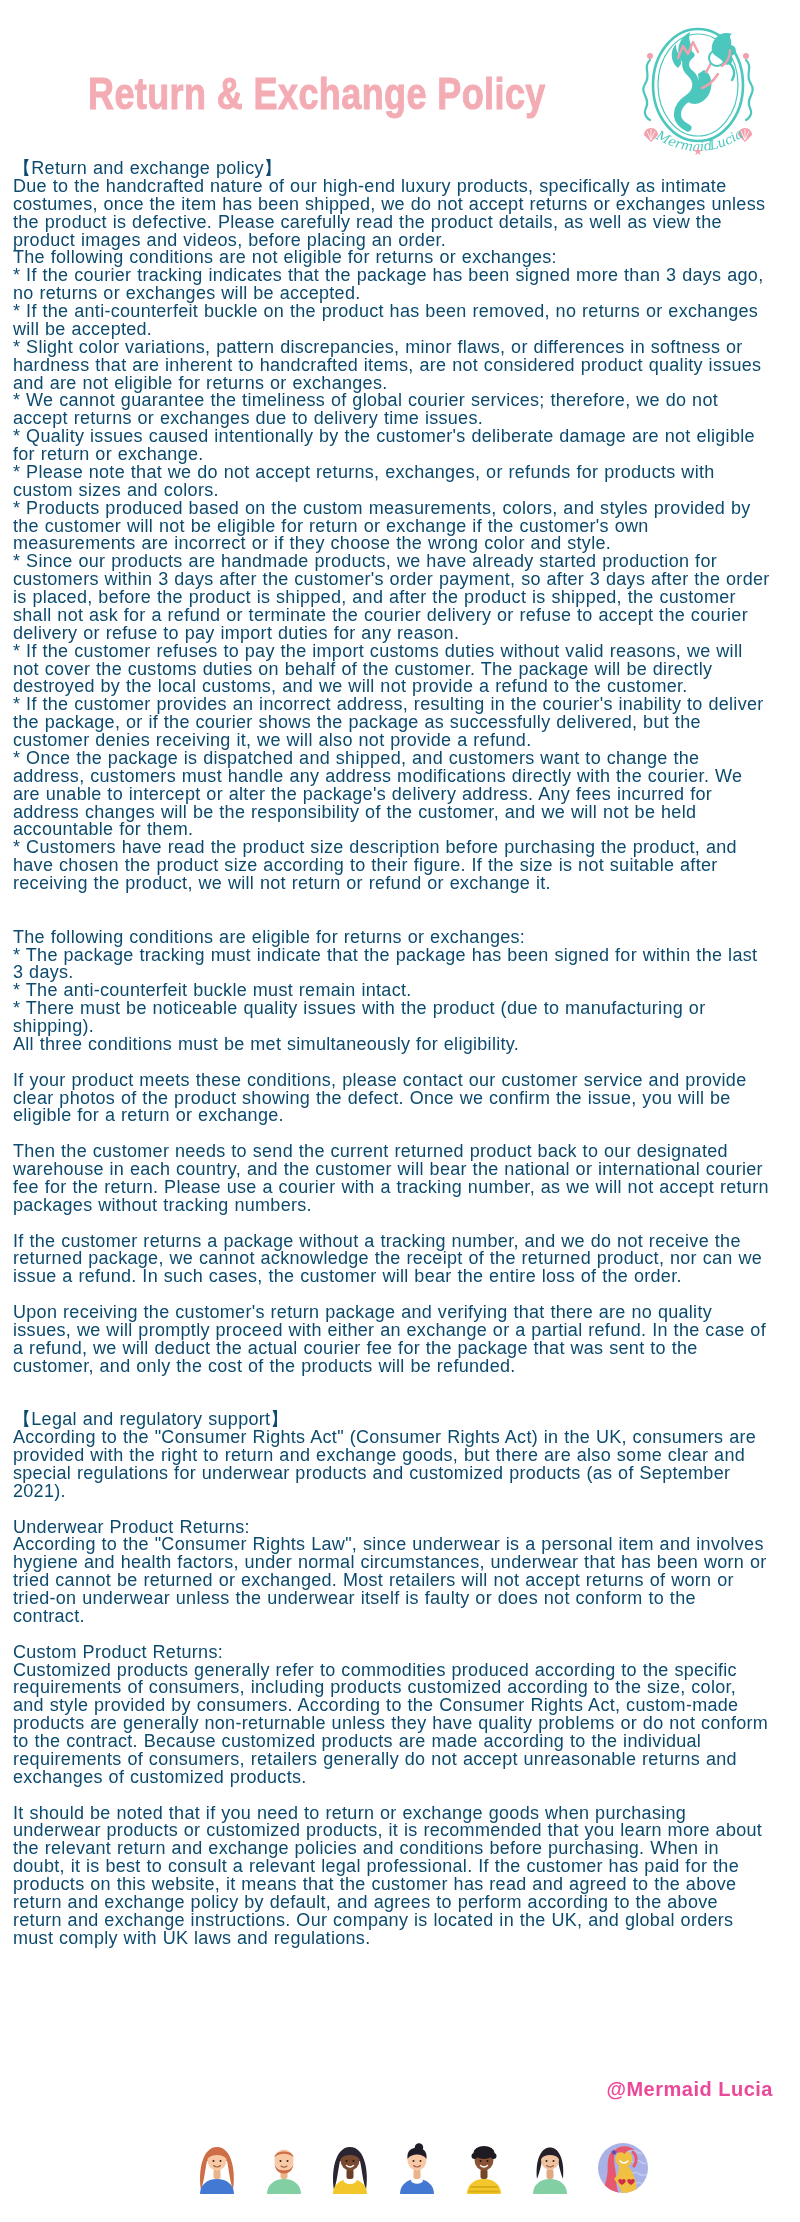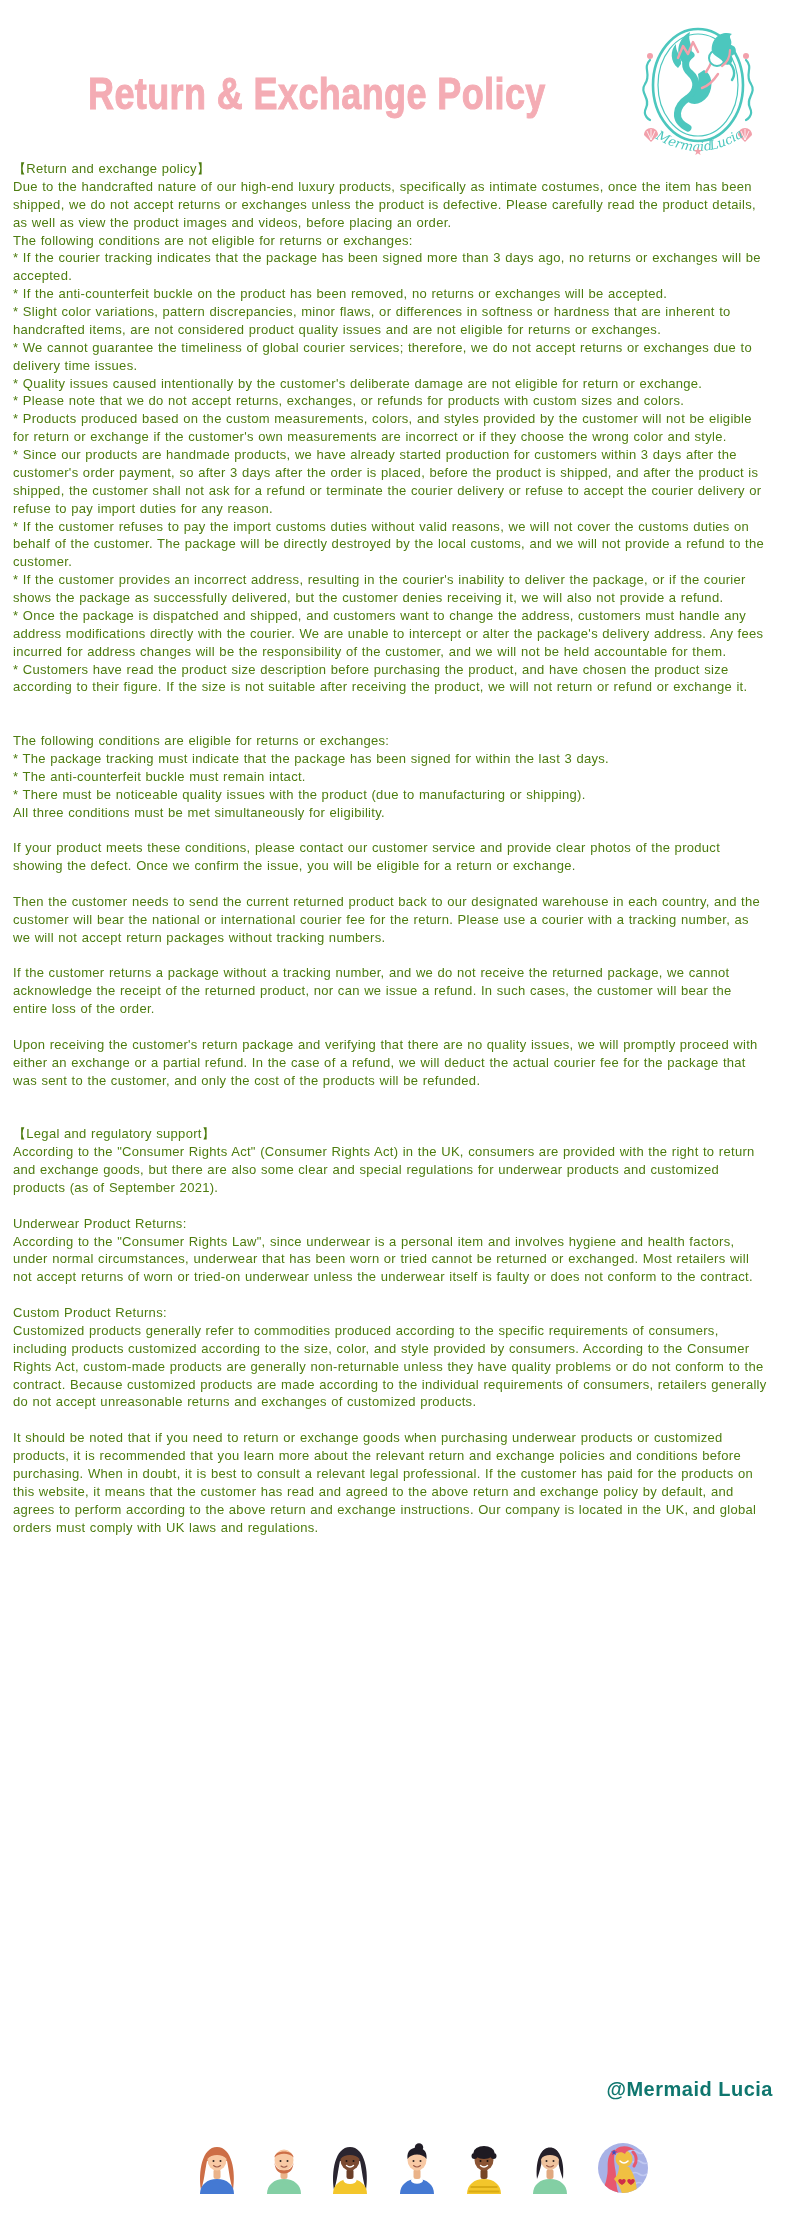--- a/index.html
+++ b/index.html
@@ -31,35 +31,35 @@
     left:638px;
     top:10px;
     width:120px;
     height:142px;
   }
   .policy-body{
     position:absolute;
     left:13px;
     top:148px;
     width:757px;
-    font-size:13px;
+    font-size:18px;
     line-height:17.88px;
     letter-spacing:0.3px;
-    color:#4d7c0f;
+    color:#0c4a6e;
     white-space:pre-wrap;
     word-spacing:0.5px;
   }
   .signature{
     position:absolute;
     right:27px;
     top:2066px;
     font-size:20px;
     font-weight:bold;
     letter-spacing:0.5px;
-    color:#0f766e;
+    color:#ec4899;
   }
   .avatar-row{
     position:absolute;
     left:197px;
     top:2124px;
     width:452px;
     height:58px;
     display:flex;
     justify-content:space-between;
     align-items:flex-end;

